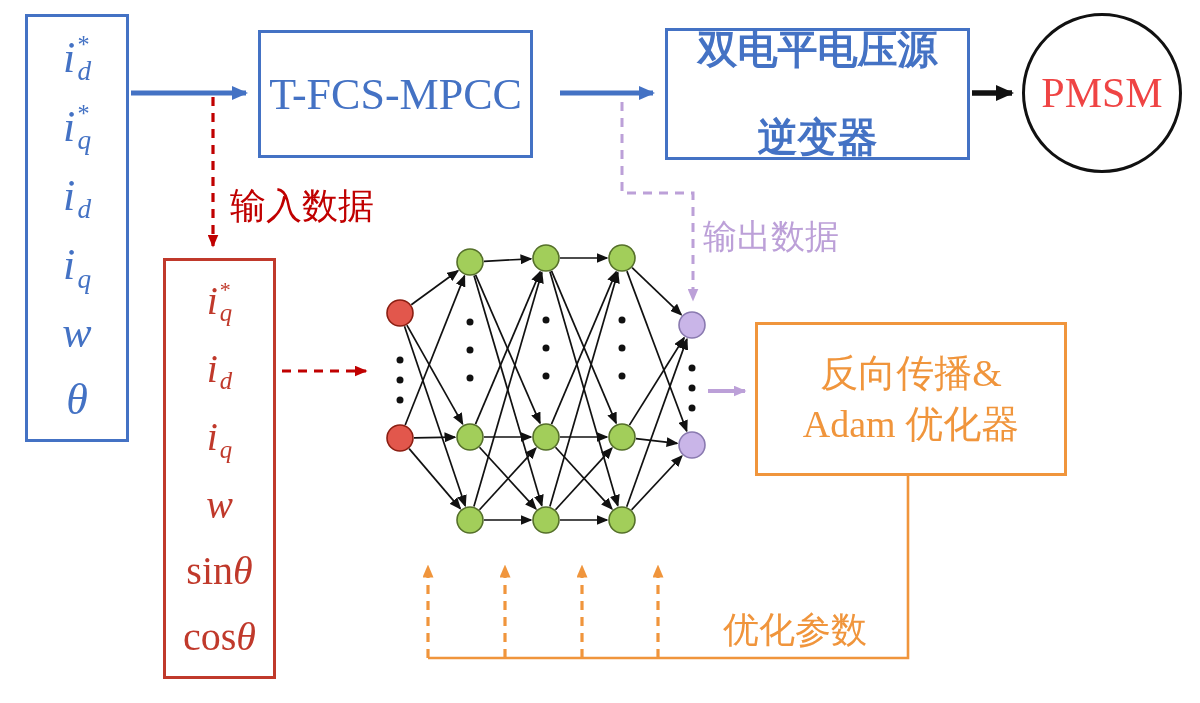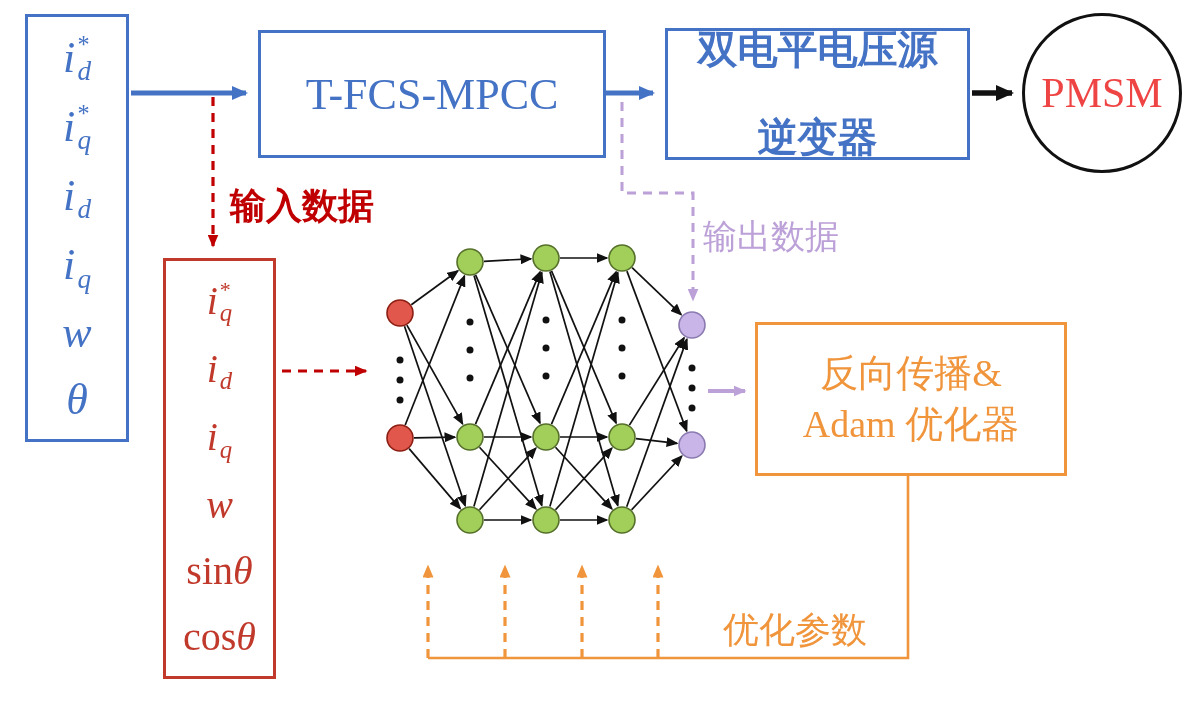--- a/index.html
+++ b/index.html
@@ -30,34 +30,34 @@
   .nn-node-output{fill:var(--purple_node);stroke:#8a7ab0;stroke-width:1.6;}
   .nn-dot{fill:#111;}
 
   
   #left-box{left:25px;top:14px;width:104px;height:428px;border:3px solid var(--blue);
     color:var(--blue);display:flex;flex-direction:column;justify-content:space-around;
     align-items:center;font-size:44px;padding:6px 0;}
   #red-box{left:163px;top:258px;width:113px;height:421px;border:3px solid var(--red_box);
     color:var(--red_box);display:flex;flex-direction:column;justify-content:space-around;
     align-items:center;font-size:40px;padding:6px 0;}
-  #tfcs-box{left:258px;top:30px;width:348px;height:128px;border:3px solid var(--blue);
+  #tfcs-box{left:258px;top:30px;width:275px;height:128px;border:3px solid var(--blue);
     color:var(--blue);display:flex;align-items:center;justify-content:center;font-size:44px;}
   #inverter-box{left:665px;top:28px;width:305px;height:132px;border:3px solid var(--blue);
     color:var(--blue);display:flex;flex-direction:column;align-items:center;justify-content:center;
     font-size:40px;line-height:1.35;font-weight:bold;gap:34px;}
   #pmsm-circle{left:1022px;top:13px;width:160px;height:160px;border:3.5px solid #111;
     border-radius:50%;color:#ef4444;display:flex;align-items:center;justify-content:center;font-size:42px;}
   #orange-box{left:755px;top:322px;width:312px;height:154px;border:3px solid var(--orange);
     color:var(--orange);display:flex;flex-direction:column;align-items:center;justify-content:center;
     font-size:38px;line-height:1.35;text-align:right;}
 
   
   .flabel{position:absolute;z-index:2;white-space:nowrap;}
-  #label-input-data{left:230px;top:182px;font-size:36px;font-weight:bold;color:var(--red);}
+  #label-input-data{left:230px;top:182px;font-size:36px;font-weight:normal;color:var(--red);}
   #label-output-data{left:703px;top:214px;font-size:34px;color:var(--purple);}
   #label-optim-params{left:723px;top:606px;font-size:36px;color:var(--orange);}
 
   
   .var-item{display:flex;align-items:center;justify-content:center;line-height:1;}
   .vprefix{font-style:normal;text-align:center;}
   .vbase{font-style:italic;}
   .vstack{display:flex;flex-direction:column;height:1.05em;margin-left:0.05em;}
   .vsup{font-size:0.55em;height:0.95em;display:flex;align-items:flex-end;font-style:normal;}
   .vsub{font-size:0.62em;height:0.85em;display:flex;align-items:flex-end;font-style:italic;transform:translateY(0.18em);}

